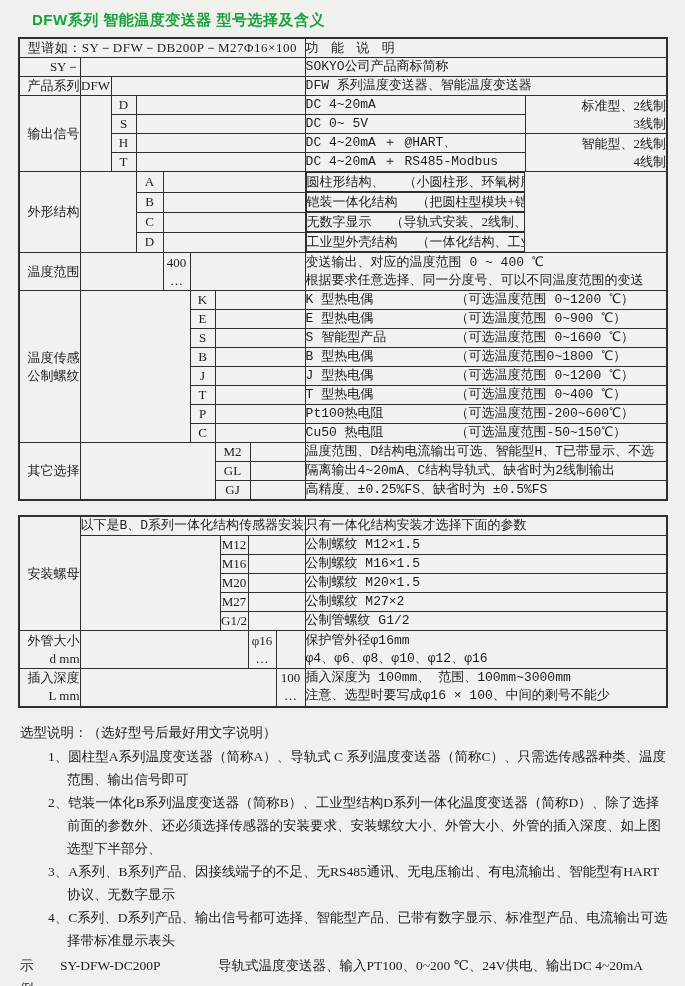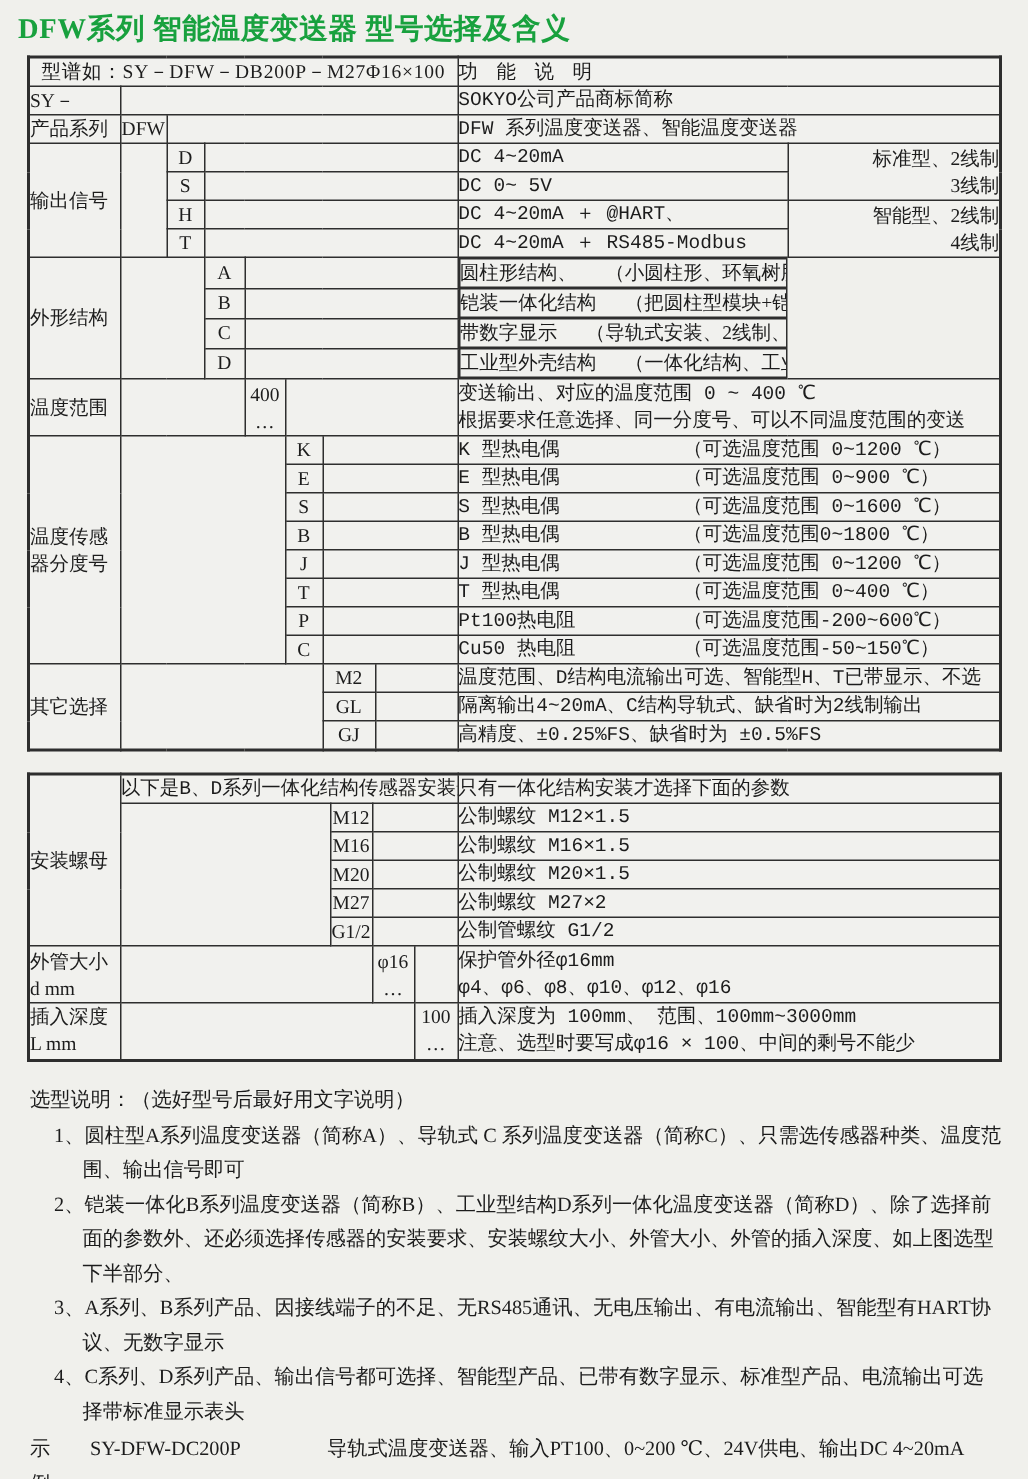--- a/index.html
+++ b/index.html
@@ -5,26 +5,26 @@
   html,body{margin:0;padding:0;}
   body{
     width:685px;height:986px;
     background:#f0f0ec;
     font-family:"Liberation Serif","DejaVu Serif",serif;
     color:#1c1c1c;
     position:relative;
     overflow:hidden;
   }
   .page-title{
-    font-family:Liberation Serif, serif;
+    font-family:Liberation Sans, sans-serif;
     font-weight:bold;
-    font-size:19px;
+    font-size:15px;
     line-height:24px;
     color:#18a13e;
-    margin:8px 0 5px 12px;
+    margin:8px 0 5px 32px;
     letter-spacing:0.5px;
   }
   table.tbl{
     border-collapse:collapse;
     table-layout:fixed;
     margin-left:18px;
     width:648px;
     border:2px solid #2e2e2e;
   }
   .tbl td{
@@ -33,35 +33,35 @@
     line-height:18px;
     padding:0;
     vertical-align:middle;
     background:#f1f1ee;
     overflow:hidden;
     white-space:nowrap;
   }
   tr.r{height:19px;}
   tr.r2{height:38px;}
   .green{background:#d5e7c0;}
-  .lbl{background:#d5e7c0;text-align:left;}
+  .lbl{background:#d5e7c0;text-align:right;}
   .lbl-top{vertical-align:top;padding-top:16px;}
   .code{background:#d5e7c0;text-align:center;}
   .codew{text-align:center;}
   .desc{padding:0 7px;font-family:Liberation Mono, monospace;}
   .spec{text-align:center;letter-spacing:0.5px;}
   .func{text-align:left;letter-spacing:0.35em;}
   .note{ text-align:right;padding-right:30px;}
   .flexd{display:flex;justify-content:space-between;align-items:center;padding:0 7px;gap:19px;}
   .sname{display:inline-block;min-width:150px;}
   .small{font-size:12px;}
   .tiny{font-size:11px;}
   .notes{margin:13px 0 0 20px;width:648px;font-size:13.5px;}
   .notes-heading{line-height:24px;}
-  .note-item{margin-left:16px;padding-left:19px;text-indent:-19px;line-height:23px;}
+  .note-item{margin-left:28px;padding-left:19px;text-indent:-19px;line-height:23px;}
   .examples{margin-top:2px;}
   .ex-row{display:flex;line-height:23px;}
   .ex-label{display:inline-block;width:40px;flex:0 0 auto;}
   .ex-code{display:inline-block;min-width:150px;flex:0 0 auto;padding-right:8px;}
   .ex-desc{flex:1 1 auto;white-space:nowrap;}
 </style>
 </head>
 <body>
 
 <div class="page-title">DFW系列 智能温度变送器 型号选择及含义</div>
@@ -145,21 +145,21 @@
     <td colspan="4"></td>
     <td colspan="2" class="flexd">
           <span>铠装一体化结构</span>
           <span>（把圆柱型模块+铠装一体化传感器）</span>
         </td>
   </tr>
   <tr class="r">
     <td class="code">C</td>
     <td colspan="4"></td>
     <td colspan="2" class="flexd">
-          <span>带数字显示</span>
+          <span>无数字显示</span>
           <span>（导轨式安装、2线制、或单独输出）</span>
         </td>
   </tr>
   <tr class="r">
     <td class="code">D</td>
     <td colspan="4"></td>
     <td colspan="2" class="flexd">
           <span>工业型外壳结构</span>
           <span>（一体化结构、工业型外壳、方便显示）</span>
         </td>
@@ -175,36 +175,36 @@
     <td colspan="3"></td>
     <td colspan="2" class="desc">
       <div>变送输出、对应的温度范围 0 ~ 400 ℃</div>
       <div>根据要求任意选择、同一分度号、可以不同温度范围的变送</div>
     </td>
   </tr>
 
   <tr class="r">
     <td rowspan="8" class="lbl lbl-top">
       <div>温度传感</div>
-      <div>器分度号</div>
+      <div>公制螺纹</div>
     </td>
     <td colspan="4" rowspan="8"></td>
     <td class="code">K</td>
     <td colspan="2"></td>
     <td colspan="2" class="desc"><span class="sname">K 型热电偶</span><span>（可选温度范围 0~1200 ℃）</span></td>
   </tr>
   <tr class="r">
     <td class="code">E</td>
     <td colspan="2"></td>
     <td colspan="2" class="desc"><span class="sname">E 型热电偶</span><span>（可选温度范围 0~900 ℃）</span></td>
   </tr>
   <tr class="r">
     <td class="code">S</td>
     <td colspan="2"></td>
-    <td colspan="2" class="desc"><span class="sname">S 型热电偶</span><span>（可选温度范围 0~1600 ℃）</span></td>
+    <td colspan="2" class="desc"><span class="sname">S 智能型产品</span><span>（可选温度范围 0~1600 ℃）</span></td>
   </tr>
   <tr class="r">
     <td class="code">B</td>
     <td colspan="2"></td>
     <td colspan="2" class="desc"><span class="sname">B 型热电偶</span><span>（可选温度范围0~1800 ℃）</span></td>
   </tr>
   <tr class="r">
     <td class="code">J</td>
     <td colspan="2"></td>
     <td colspan="2" class="desc"><span class="sname">J 型热电偶</span><span>（可选温度范围 0~1200 ℃）</span></td>

